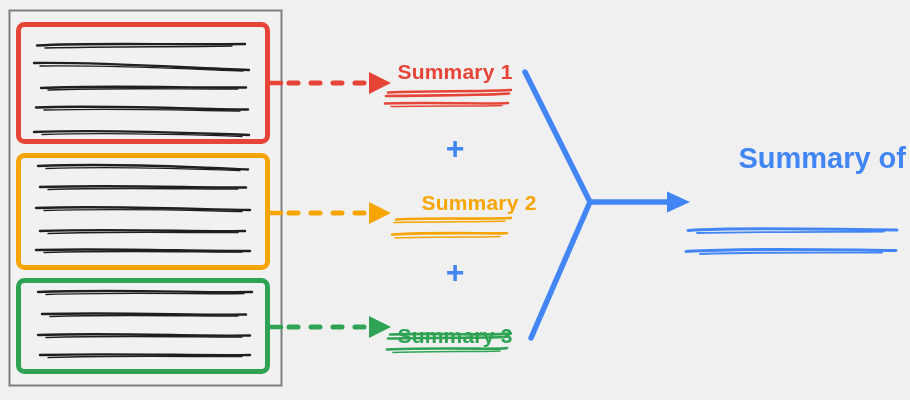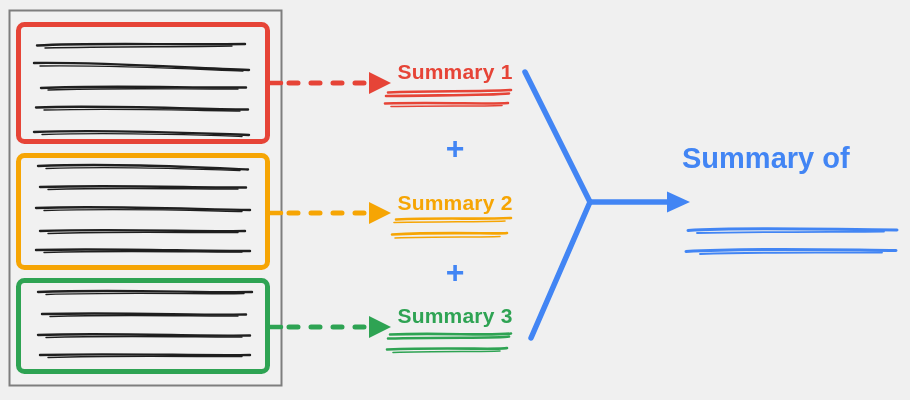--- a/index.html
+++ b/index.html
@@ -15,36 +15,36 @@
   .lbl {
     position: absolute;
     text-align: center;
     font-weight: 700;
     font-size: 21px;
     letter-spacing: 0.2px;
     width: 134px;
   }
   .lbl-red    { color: #E64437; }
   .lbl-orange { color: #F6A504; }
-  .lbl-green  { color: #2EA353; }
+  .lbl-green  { color: #2EA353; margin-top: 20px; }
 
   .plus {
     position: absolute;
     width: 36px;
     text-align: center;
     color: #4285F4;
     font-size: 32px;
     font-weight: 700;
     line-height: 38px;
   }
 
   .result-title {
     position: absolute;
     left: 682px; top: 139px; width: 224px;
-    text-align: left;
+    text-align: right;
     color: #4285F4;
     font-size: 29px;
     font-weight: 700;
     line-height: 39px;
   }
 
   
   .ink    { stroke: #1F1F1F; fill: none; stroke-linecap: round; }
   .red    { stroke: #E64437; fill: none; stroke-linecap: round; }
   .orange { stroke: #F6A504; fill: none; stroke-linecap: round; }
@@ -155,21 +155,21 @@
       <path d="M697,233 C760,231.5 850,232 884,231.5" stroke-width="1.8"></path>
       <path d="M686,251.5 C750,247.5 840,250 896,250.5"></path>
       <path d="M700,254 C770,251.5 850,253 882,252.5" stroke-width="1.8"></path>
     </g>
   </svg>
 
   <div class="lbl lbl-red" style="left:388px; top:60px;">Summary 1</div>
 
   <div class="plus" style="left:437px; top:129px;">+</div>
 
-  <div class="lbl lbl-orange" style="left:388px; top:191px;">Summary 2</div>
+  <div class="lbl lbl-orange" style="left:412px; top:191px;">Summary 2</div>
 
   <div class="plus" style="left:437px; top:253px;">+</div>
 
   <div class="lbl lbl-green" style="left:388px; top:304px;">Summary 3</div>
 
   <div class="result-title">
     <span>Summary of</span><br>
   </div>
 
 </div>

